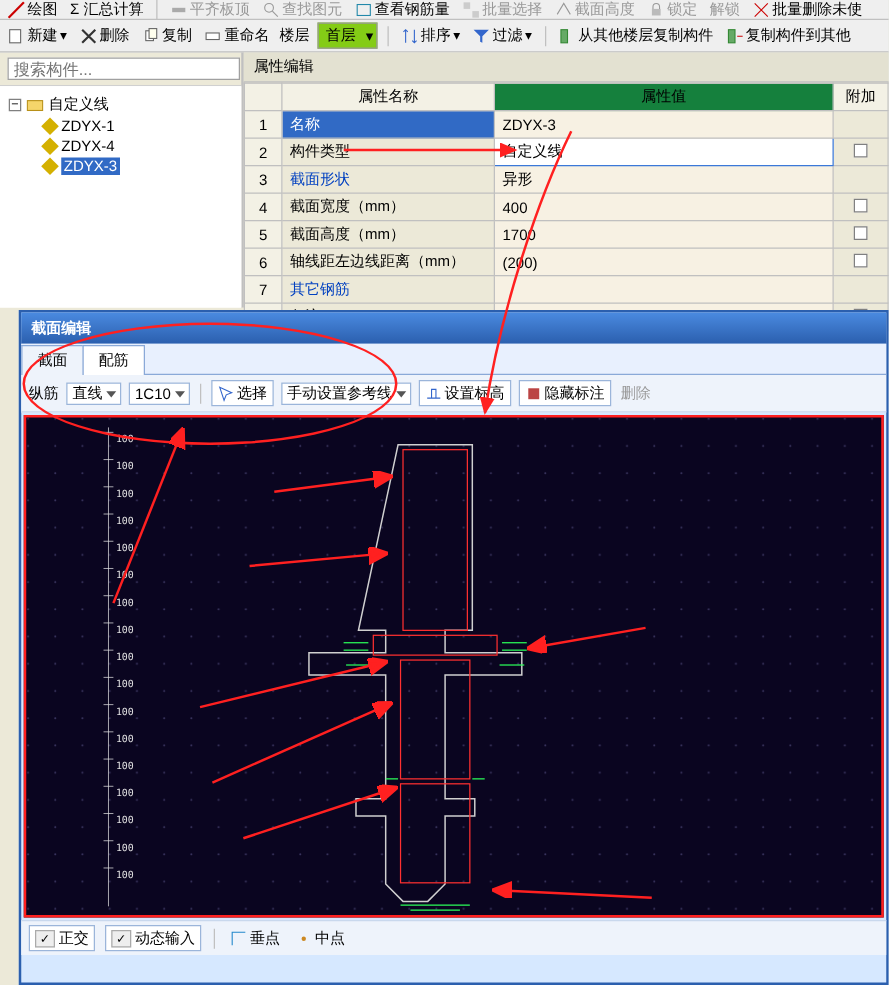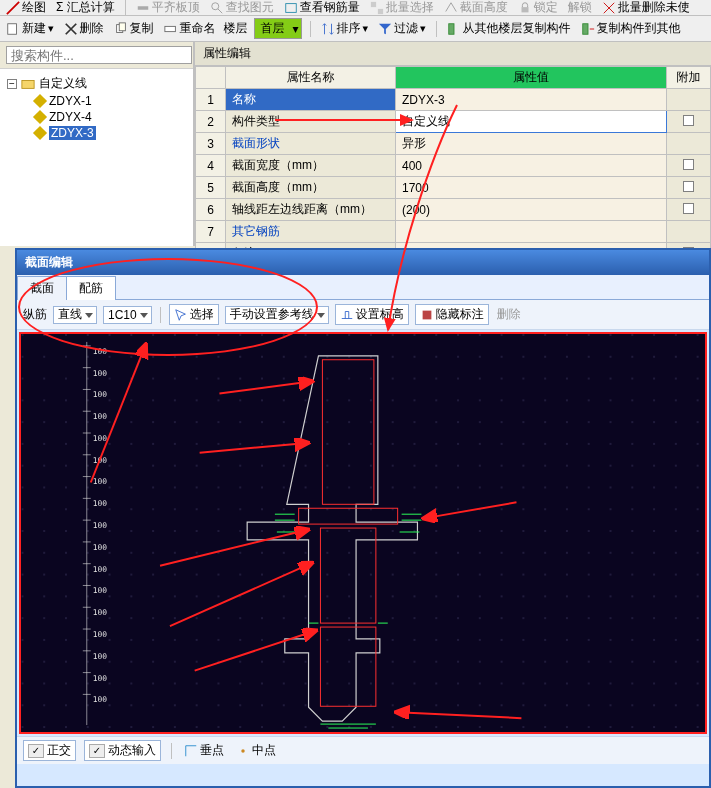--- a/index.html
+++ b/index.html
@@ -26,21 +26,21 @@
   .diamond { width:10px; height:10px; background:#d4b000; transform:rotate(45deg); }
   .selnode { background:#316ac5; color:#fff; padding:0 2px; }
 
   .right { flex:1; display:flex; flex-direction:column; }
   .panelhdr { background:#e3e1d1; padding:3px 8px; border-bottom:1px solid #c0c0c0; font-size:12px; }
   .grid { border-collapse:collapse; width:100%; table-layout:fixed; }
   .grid th, .grid td { border:1px solid #c0c0c0; padding:2px 6px; height:20px; font-size:12px; text-align:left; }
   .grid th { background:#f3f1e5; text-align:center; font-weight:normal; }
   .grid td.rownum { background:#f3f1e5; text-align:center; width:30px; }
   .valcol { background:#f7f1e3; }
-  .valcol.selhdr { background:#22c55e; color:#000;margin-top:48px; }
+  .valcol.selhdr { background:#15803d; color:#000;margin-top:48px; }
   .namecol.selrow { background:#316ac5; color:#fff; }
   .valinput { background:#fff; }
   .chkcell { text-align:center !important; }
   .chkcell > span { display:inline-block; width:11px; height:11px; border:1px solid #808080; background:#fff; }
   .bluelink { color:#0040c0; }
 
   
   .editorwin { position:absolute; left:15px; top:248px; width:696px; height:540px; border:2px solid #2b5fae; background:#d6e8ff; }
   .ewtitle { background:linear-gradient(#4a8ae0,#2b5fae); color:#fff; padding:4px 8px; font-weight:bold; }
   .ewtabs { display:flex; background:#e8f0fe; border-bottom:1px solid #8aa9d8; }

